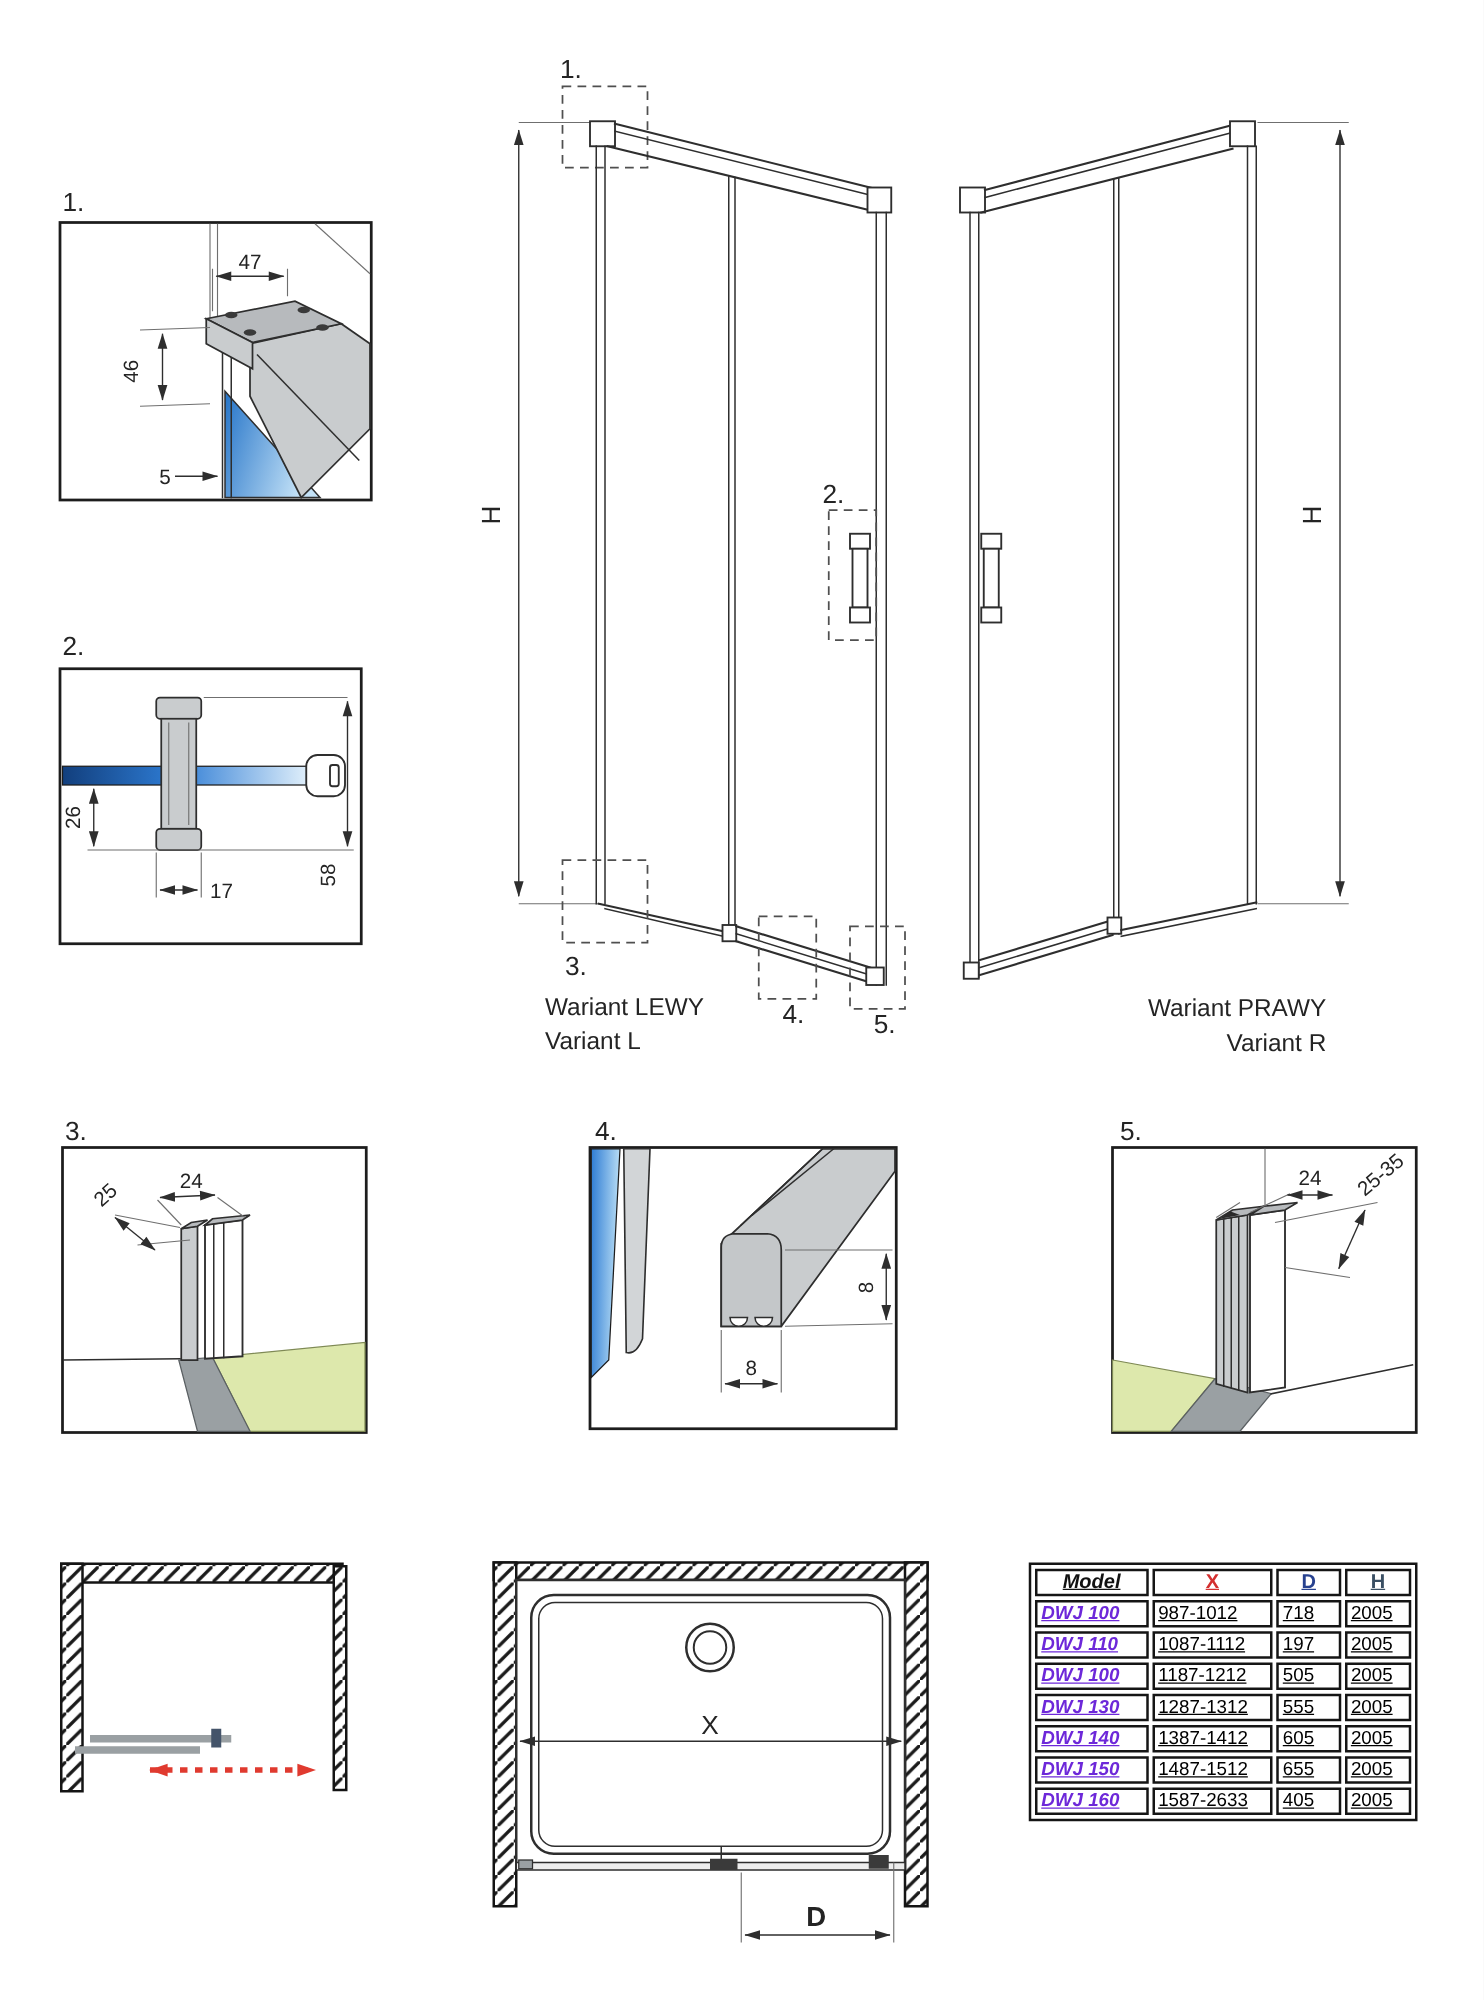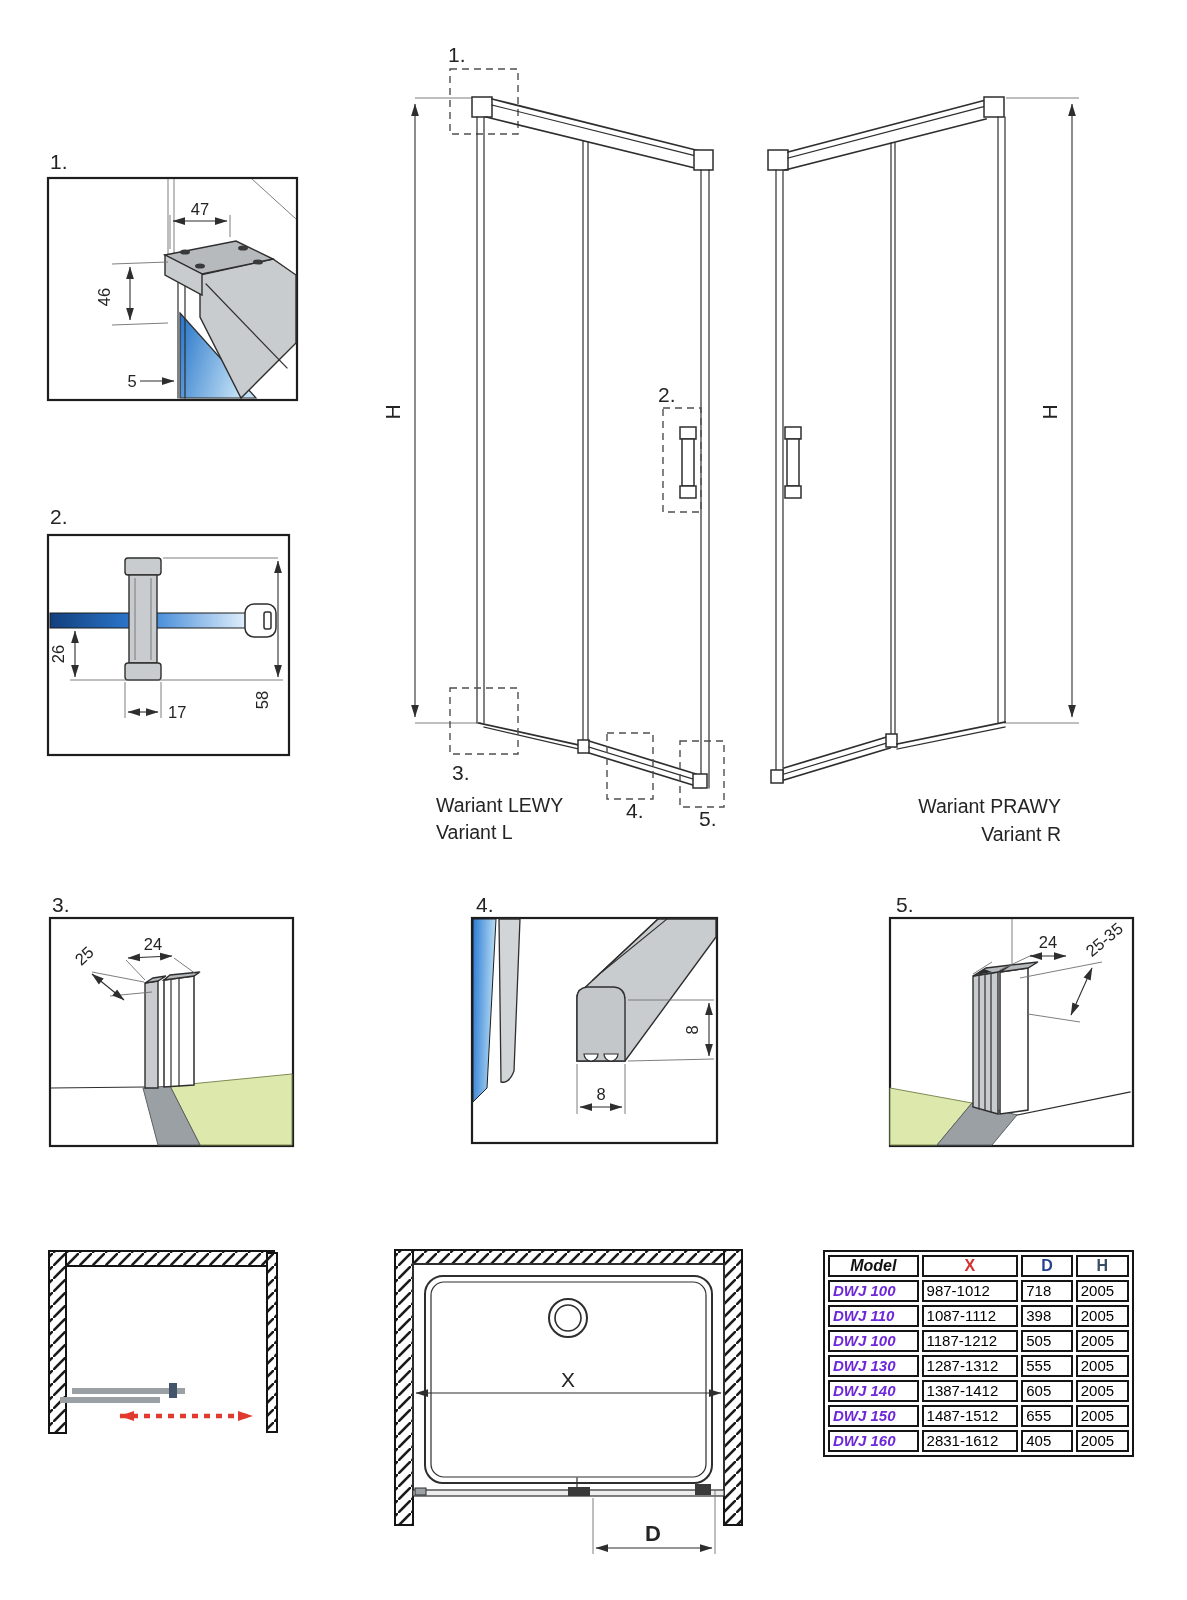--- a/index.html
+++ b/index.html
@@ -17,21 +17,21 @@
   .dlbl {font-size:16.5px;}
   .vlbl {font-size:19.5px;}
   .wall {fill:url(#hatch);stroke:#141414;stroke-width:2;}
   .gray {fill:#c9ccce;stroke:#2e2e2e;stroke-width:1.4;}
   .gray2{fill:#b7babd;stroke:#2e2e2e;stroke-width:1.4;}
   .white{fill:#ffffff;stroke:#2e2e2e;stroke-width:1.5;}
 
   #spec-table{border-collapse:separate;border-spacing:3px;background:#ffffff;
               border:2px solid #151515;width:311px;}
   #spec-table td,#spec-table th{border:2px solid #151515;
-              height:18px;padding:0 3px;font-size:15px;line-height:18px;background:#fff;}
+              height:18px;padding:0 3px;font-size:15px;line-height:18px;background:#fff;text-decoration:underline;}
   #spec-table th{font-weight:bold;font-size:16px;}
   .c-model{width:90px;font-weight:bold;font-style:italic;color:#6d28d9;}
   .c-x{width:100px;} .c-d{width:46px;} .c-h{width:46px;}
 </style>
 </head>
 <body>
 
 <div id="sheet">
 
 <svg class="abs" width="0" height="0">
@@ -345,21 +345,21 @@
     </tr>
     <tr>
       <td class="c-model">DWJ 100</td>
       <td>987-1012</td>
       <td>718</td>
       <td>2005</td>
     </tr>
     <tr>
       <td class="c-model">DWJ 110</td>
       <td>1087-1112</td>
-      <td>398</td>
+      <td>197</td>
       <td>2005</td>
     </tr>
     <tr>
       <td class="c-model">DWJ 100</td>
       <td>1187-1212</td>
       <td>505</td>
       <td>2005</td>
     </tr>
     <tr>
       <td class="c-model">DWJ 130</td>
@@ -374,21 +374,21 @@
       <td>2005</td>
     </tr>
     <tr>
       <td class="c-model">DWJ 150</td>
       <td>1487-1512</td>
       <td>655</td>
       <td>2005</td>
     </tr>
     <tr>
       <td class="c-model">DWJ 160</td>
-      <td>2831-1612</td>
+      <td>1587-2633</td>
       <td>405</td>
       <td>2005</td>
     </tr>
   </tbody>
       </table>
 </div>
 
 </div>
 
 </body></html>

